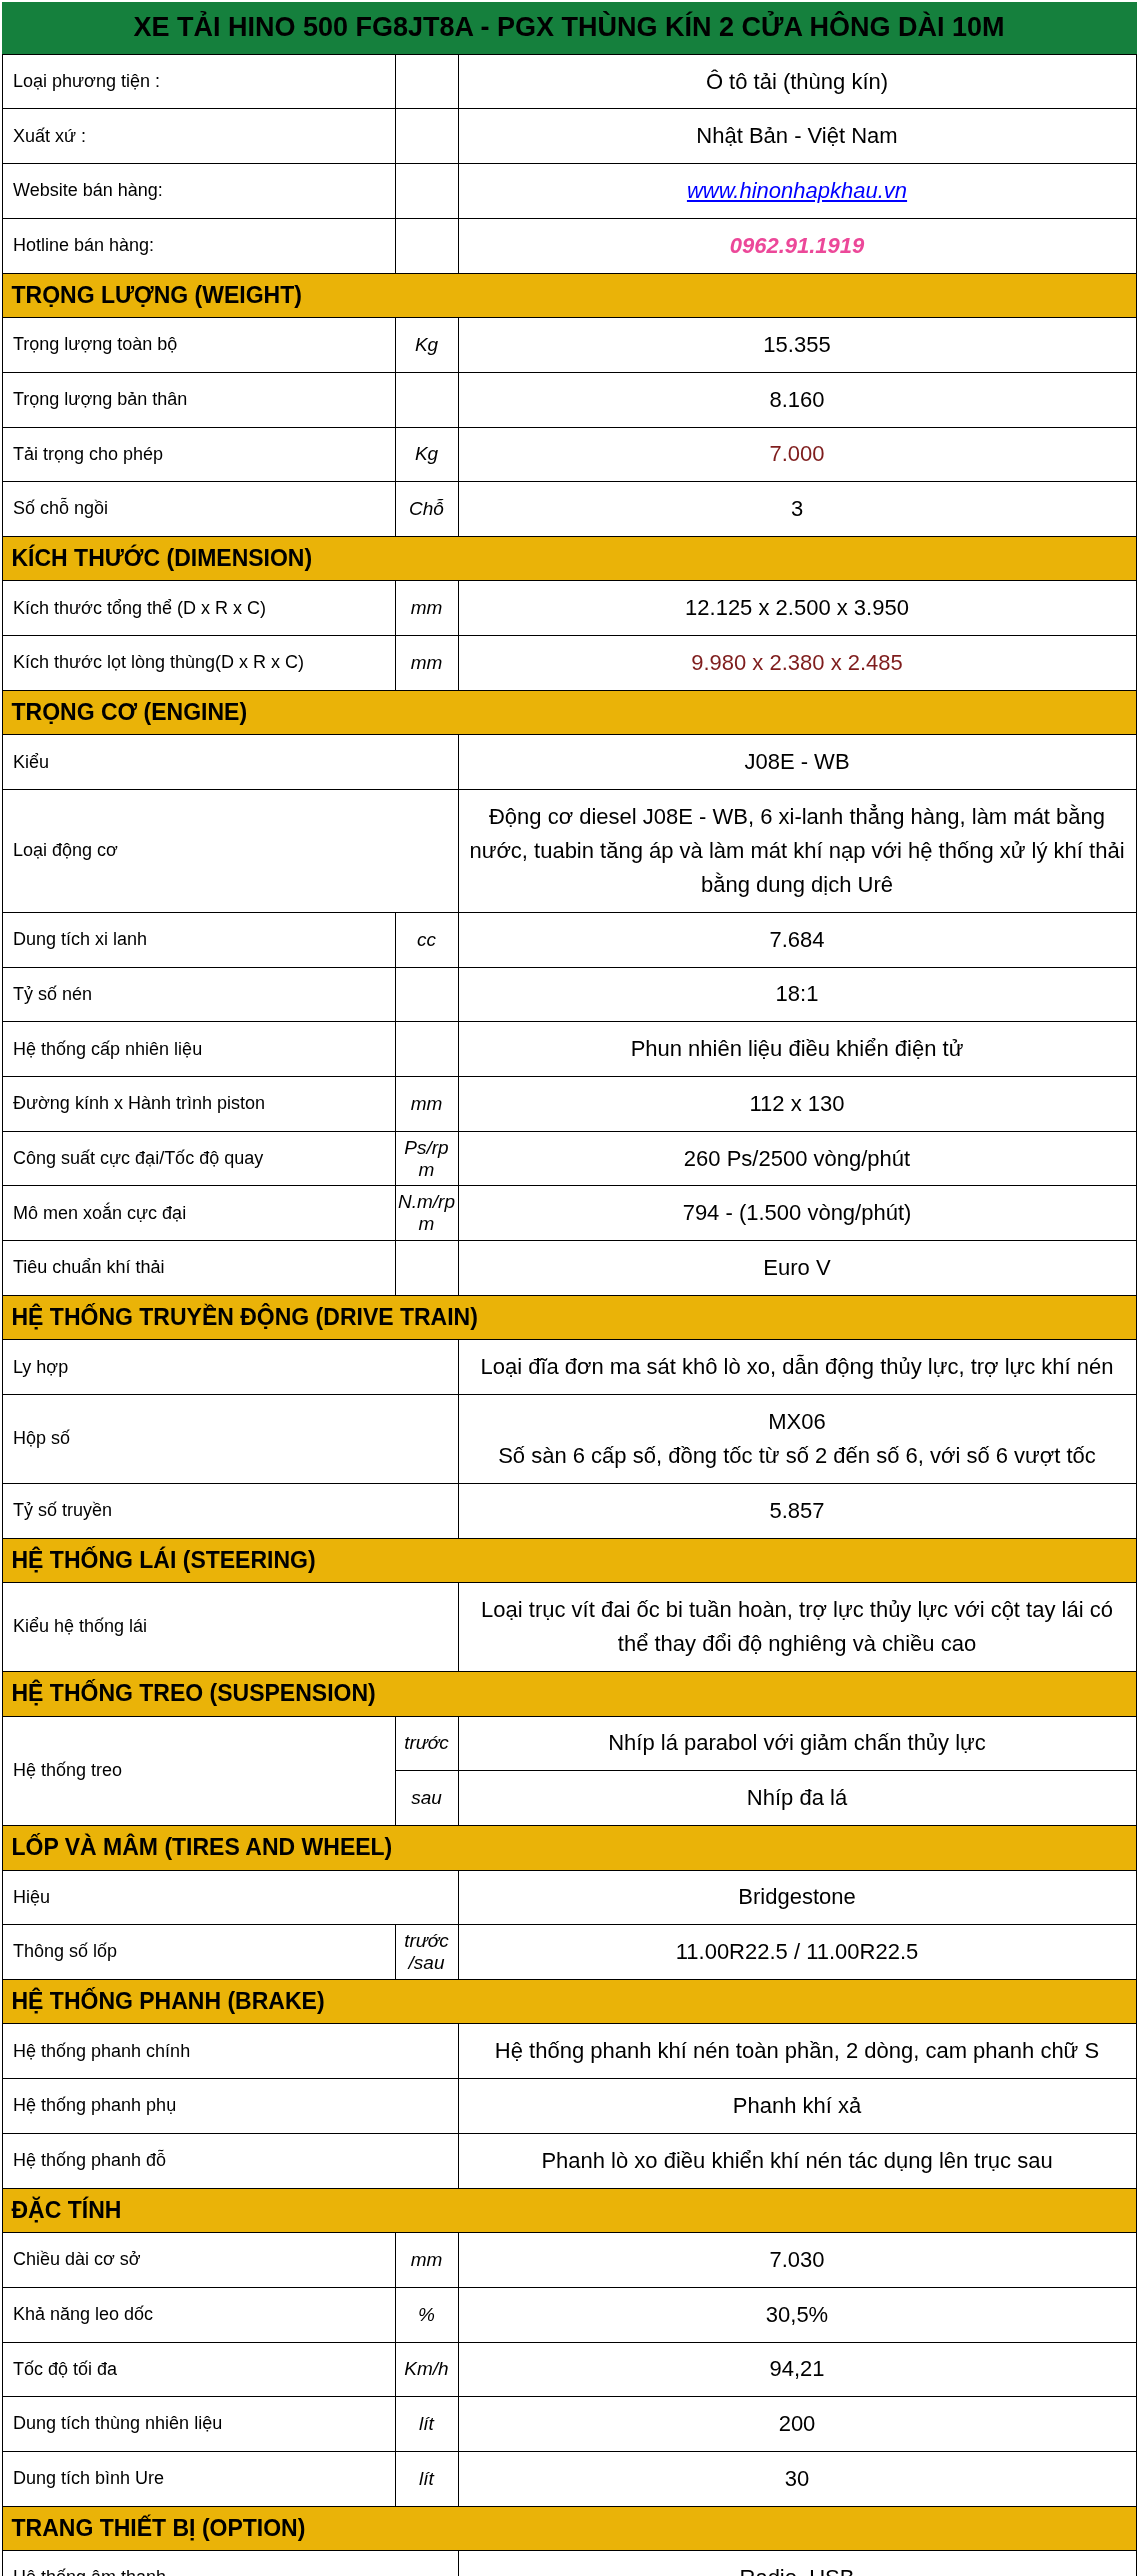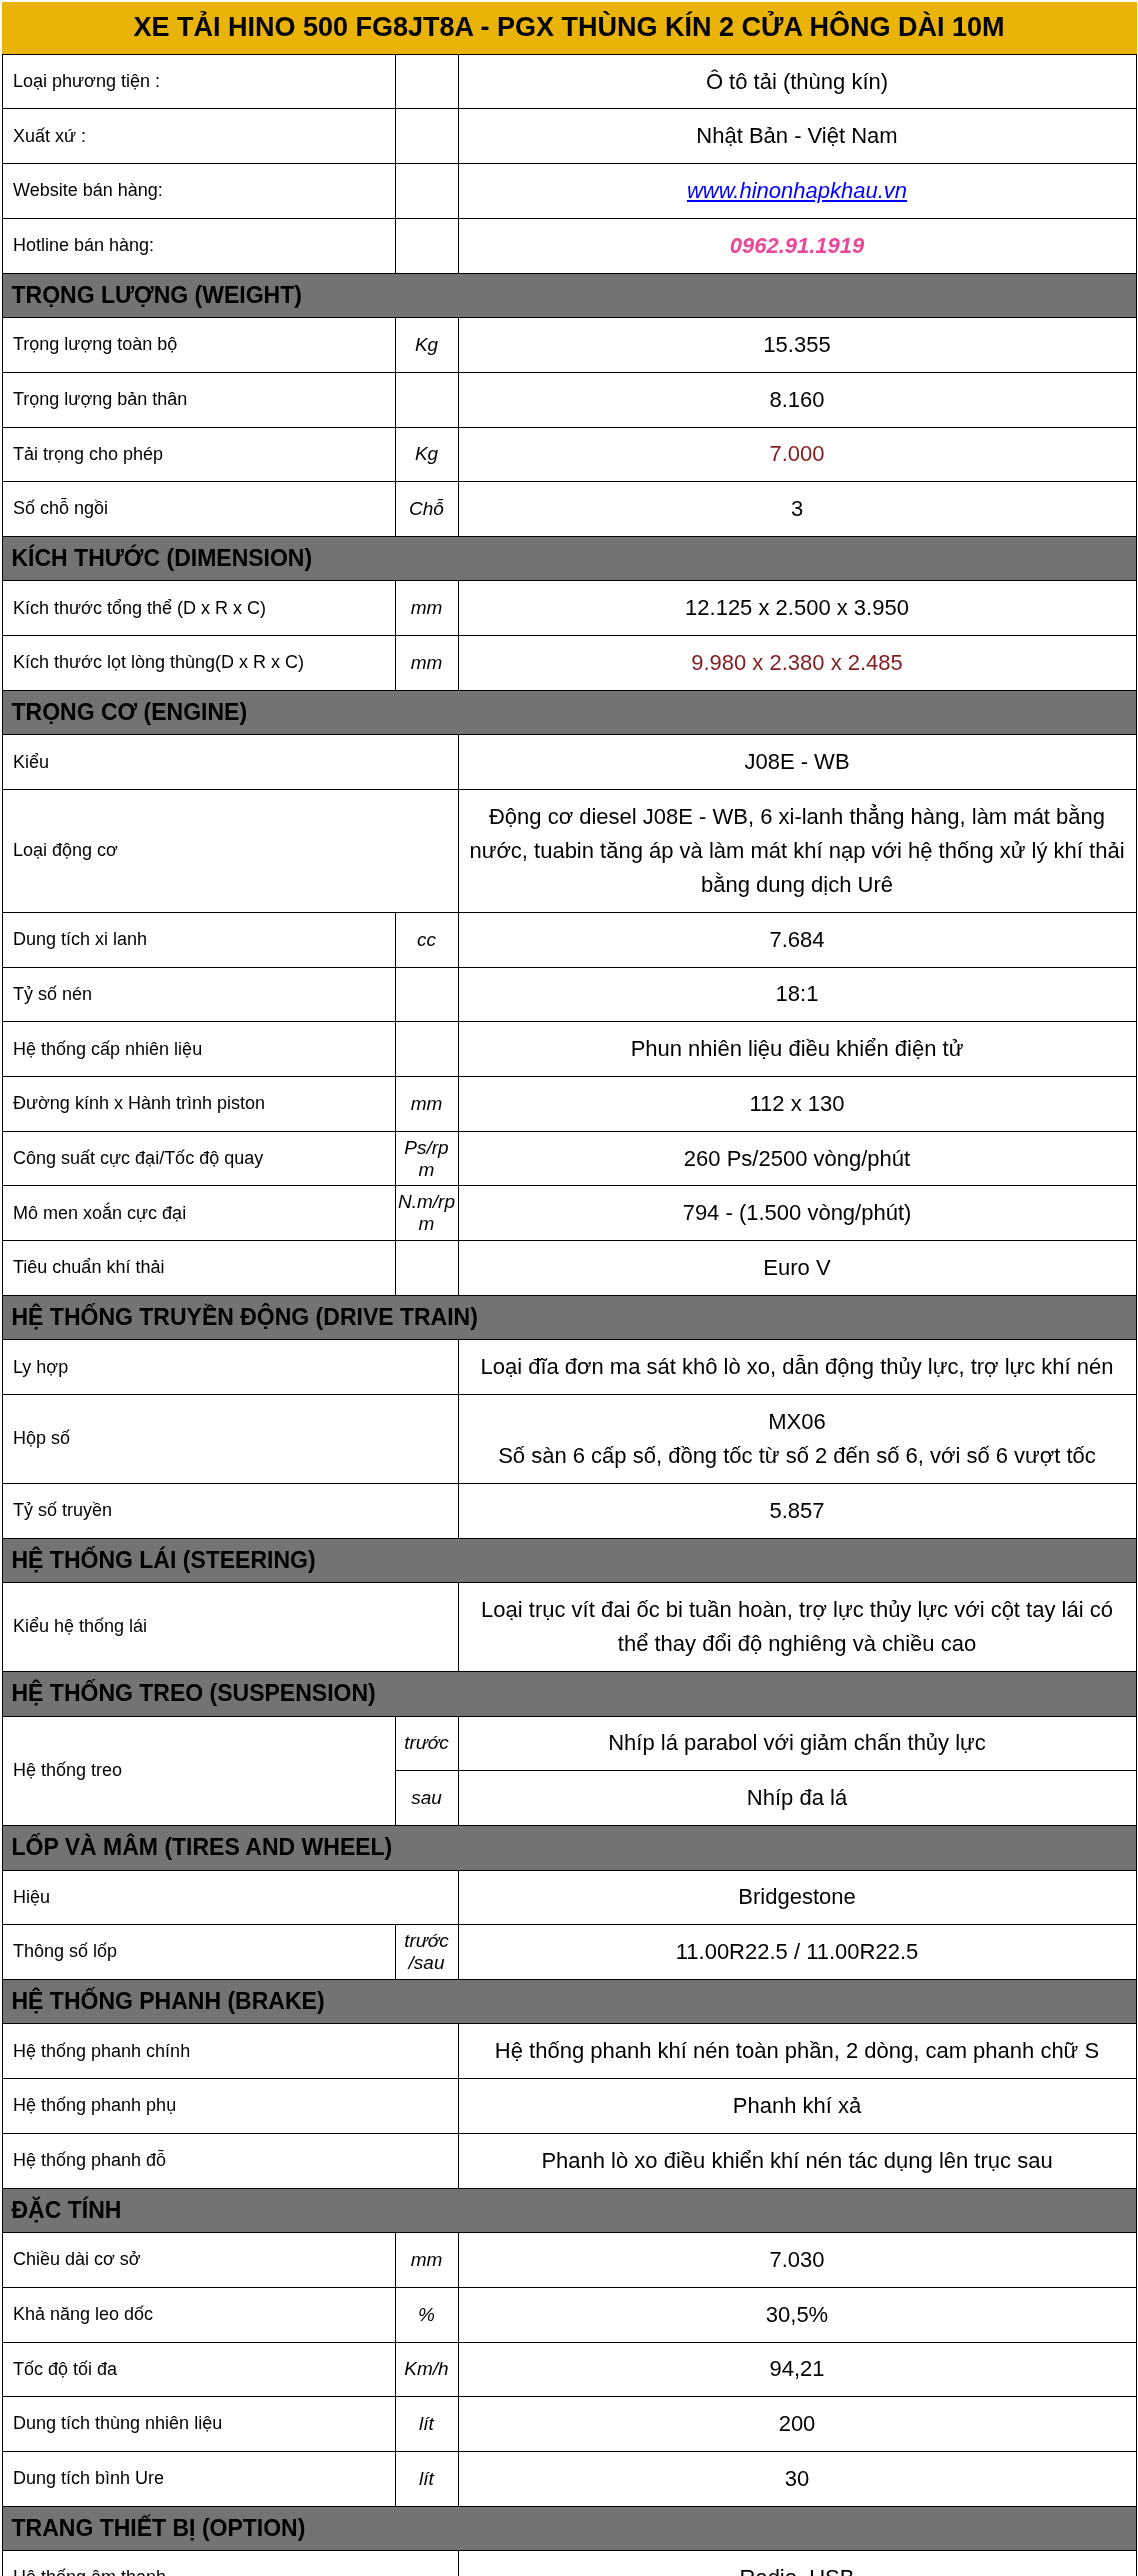--- a/index.html
+++ b/index.html
@@ -1,37 +1,37 @@
 <!DOCTYPE html>
 <html style="font-size:12px"><head>
 <meta charset="utf-8">
 <style>
   html,body{margin:0;padding:0;background:#ffffff;}
   body{width:1138px;font-family:"Liberation Sans","DejaVu Sans",sans-serif;color:#000;}
   .sheet{width:1135px;margin:1.5px auto 0 auto;}
   .title-bar{
-    background:#eab308;
+    background:#15803d;
     text-align:center;
     font-weight:bold;
     font-size:27px;
     padding:11.3px 4.5px;
     line-height:1.1;
   }
   table.spec{
     border-collapse:collapse;
     width:100%;
     table-layout:fixed;
     border:1.5px solid #000;
     border-bottom:3px solid #000;
   }
   col.c-label{width:393px;}
   col.c-unit{width:63px;}
   td{border:1.5px solid #000;vertical-align:middle;}
   td.section{
-    background:#737373;
+    background:#eab308;
     font-weight:bold;
     font-size:23px;
     padding:8.3px 9px;
     text-align:left;
   }
   td.label{
     font-size:18px;
     text-align:left;
     padding:9.8px 4.5px 9.8px 10.5px;
     line-height:1.3;

